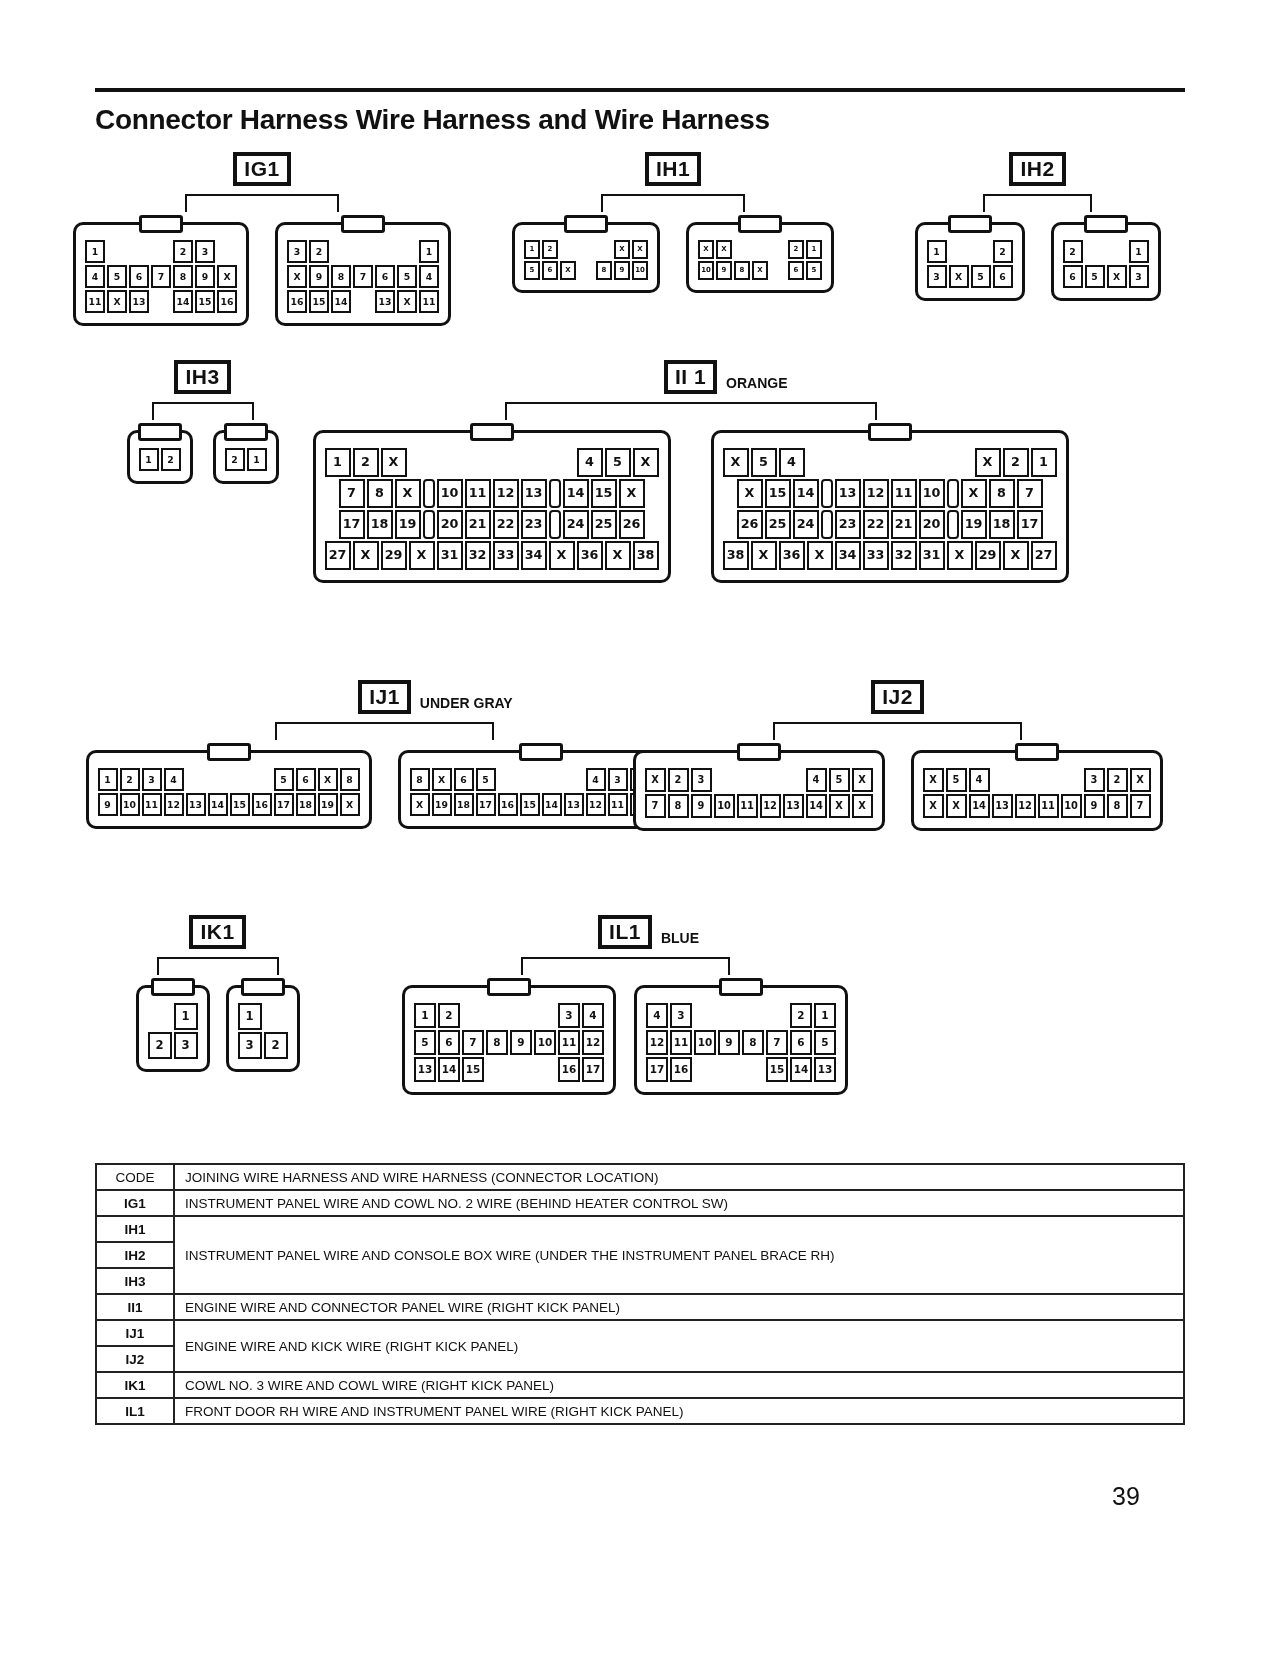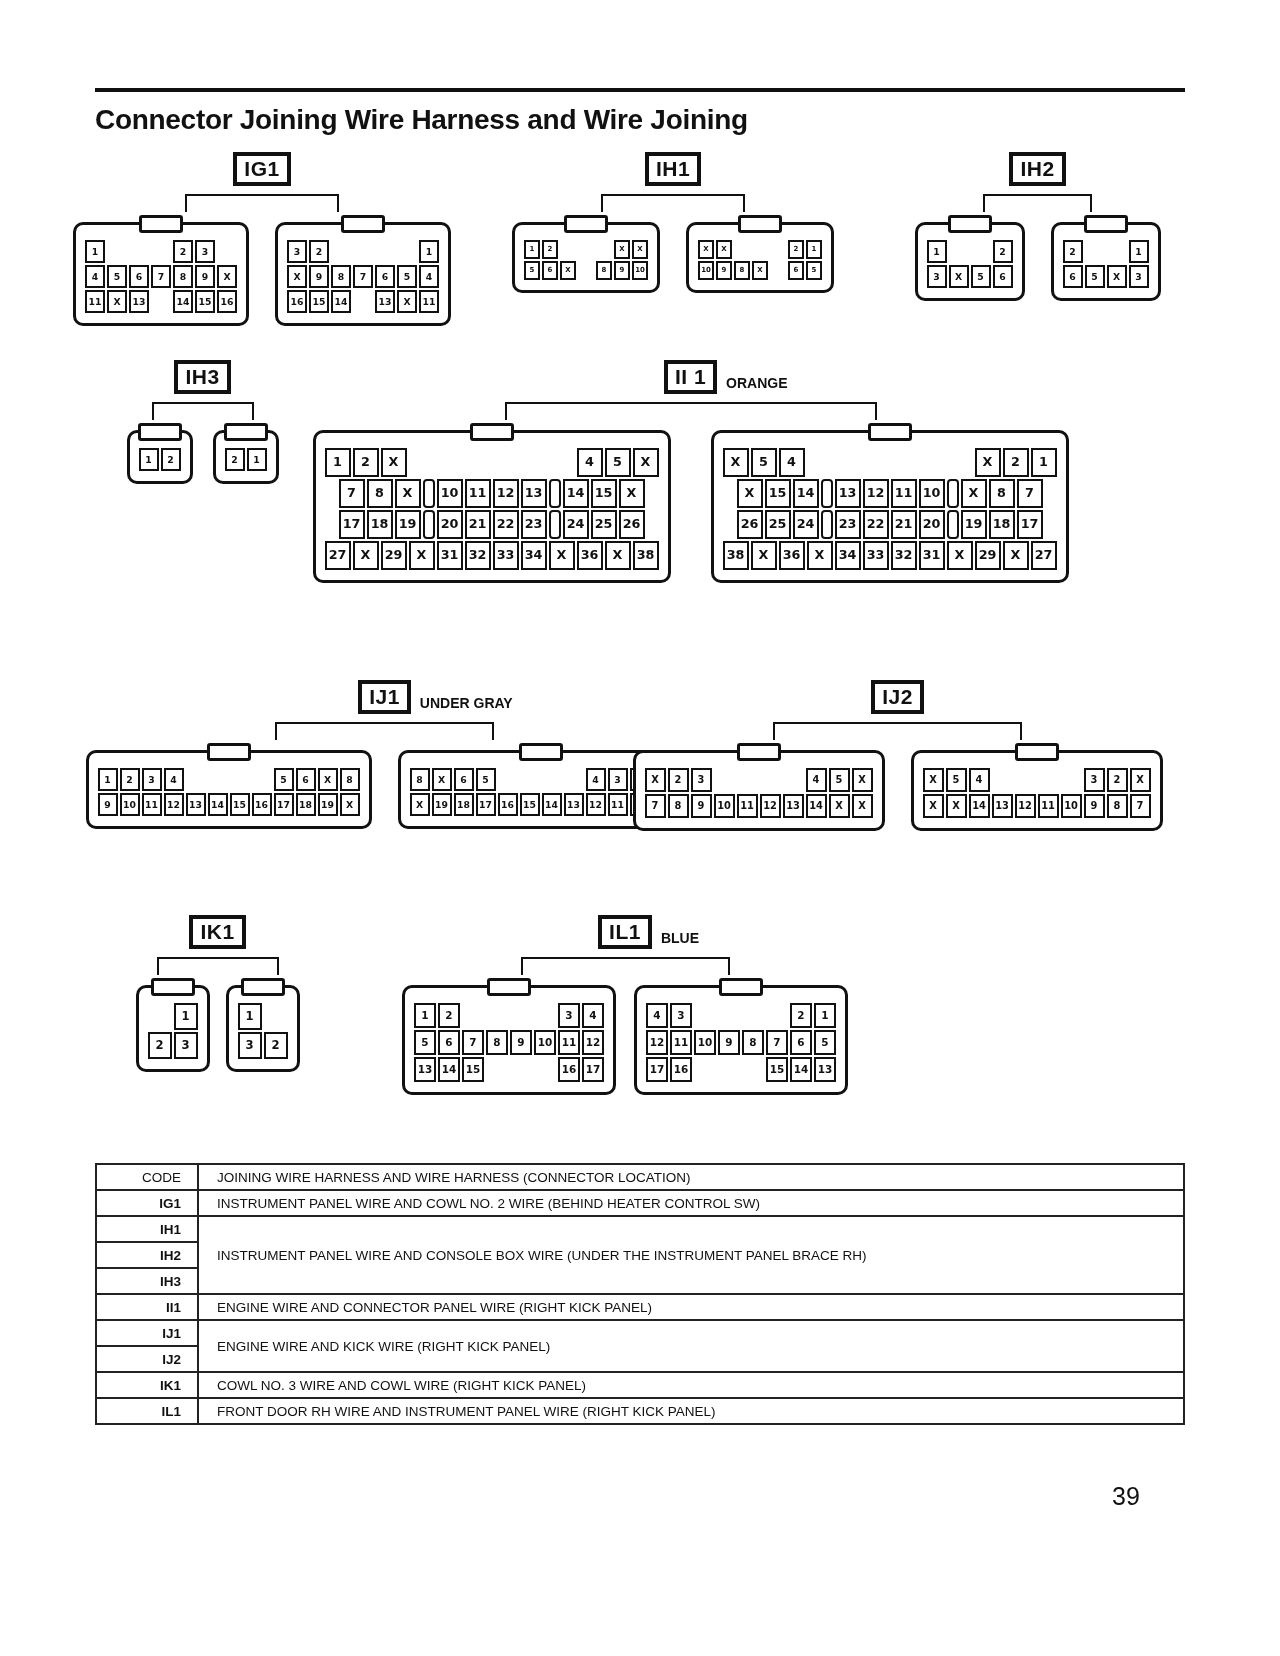--- a/index.html
+++ b/index.html
@@ -68,30 +68,30 @@
   .g-ik1 .conns{gap:16px;}
   .g-il1{left:425px;top:915px;width:400px;--cs:18px;}
   .g-il1 .bracket{width:205px;}
   .g-il1 .conns{gap:18px;}
 
   
   .conn-table{
     position:absolute;left:95px;top:1163px;width:1090px;
     border-collapse:collapse;font-size:13.5px;
   }
-  .conn-table td{border:2px solid #222;padding:3px 18px;height:18px;vertical-align:middle;}
-  .conn-table td.code{width:68px;text-align:right;font-weight:bold;padding:3px 16px;margin-top:8px;}
+  .conn-table td{border:2px solid #222;padding:3px 10px;height:18px;vertical-align:middle;}
+  .conn-table td.code{width:68px;text-align:center;font-weight:bold;padding:3px 4px;margin-top:8px;}
   .conn-table td.head{font-weight:normal;}
 </style>
 </head>
 <body>
 
 <div class="page">
   <div class="title-rule"></div>
-  <h1 class="page-title">Connector Joining Wire Harness and Wire Joining</h1>
+  <h1 class="page-title">Connector Harness Wire Harness and Wire Harness</h1>
   <div class="diagram-area">
       <div class="group g-ig1">
         <div class="label-wrap">
           <div class="label-box">IG1</div>
         </div>
         <div class="bracket"></div>
         <div class="conns">
           <div class="connector">
             <div class="prows">
               <div class="prow">

